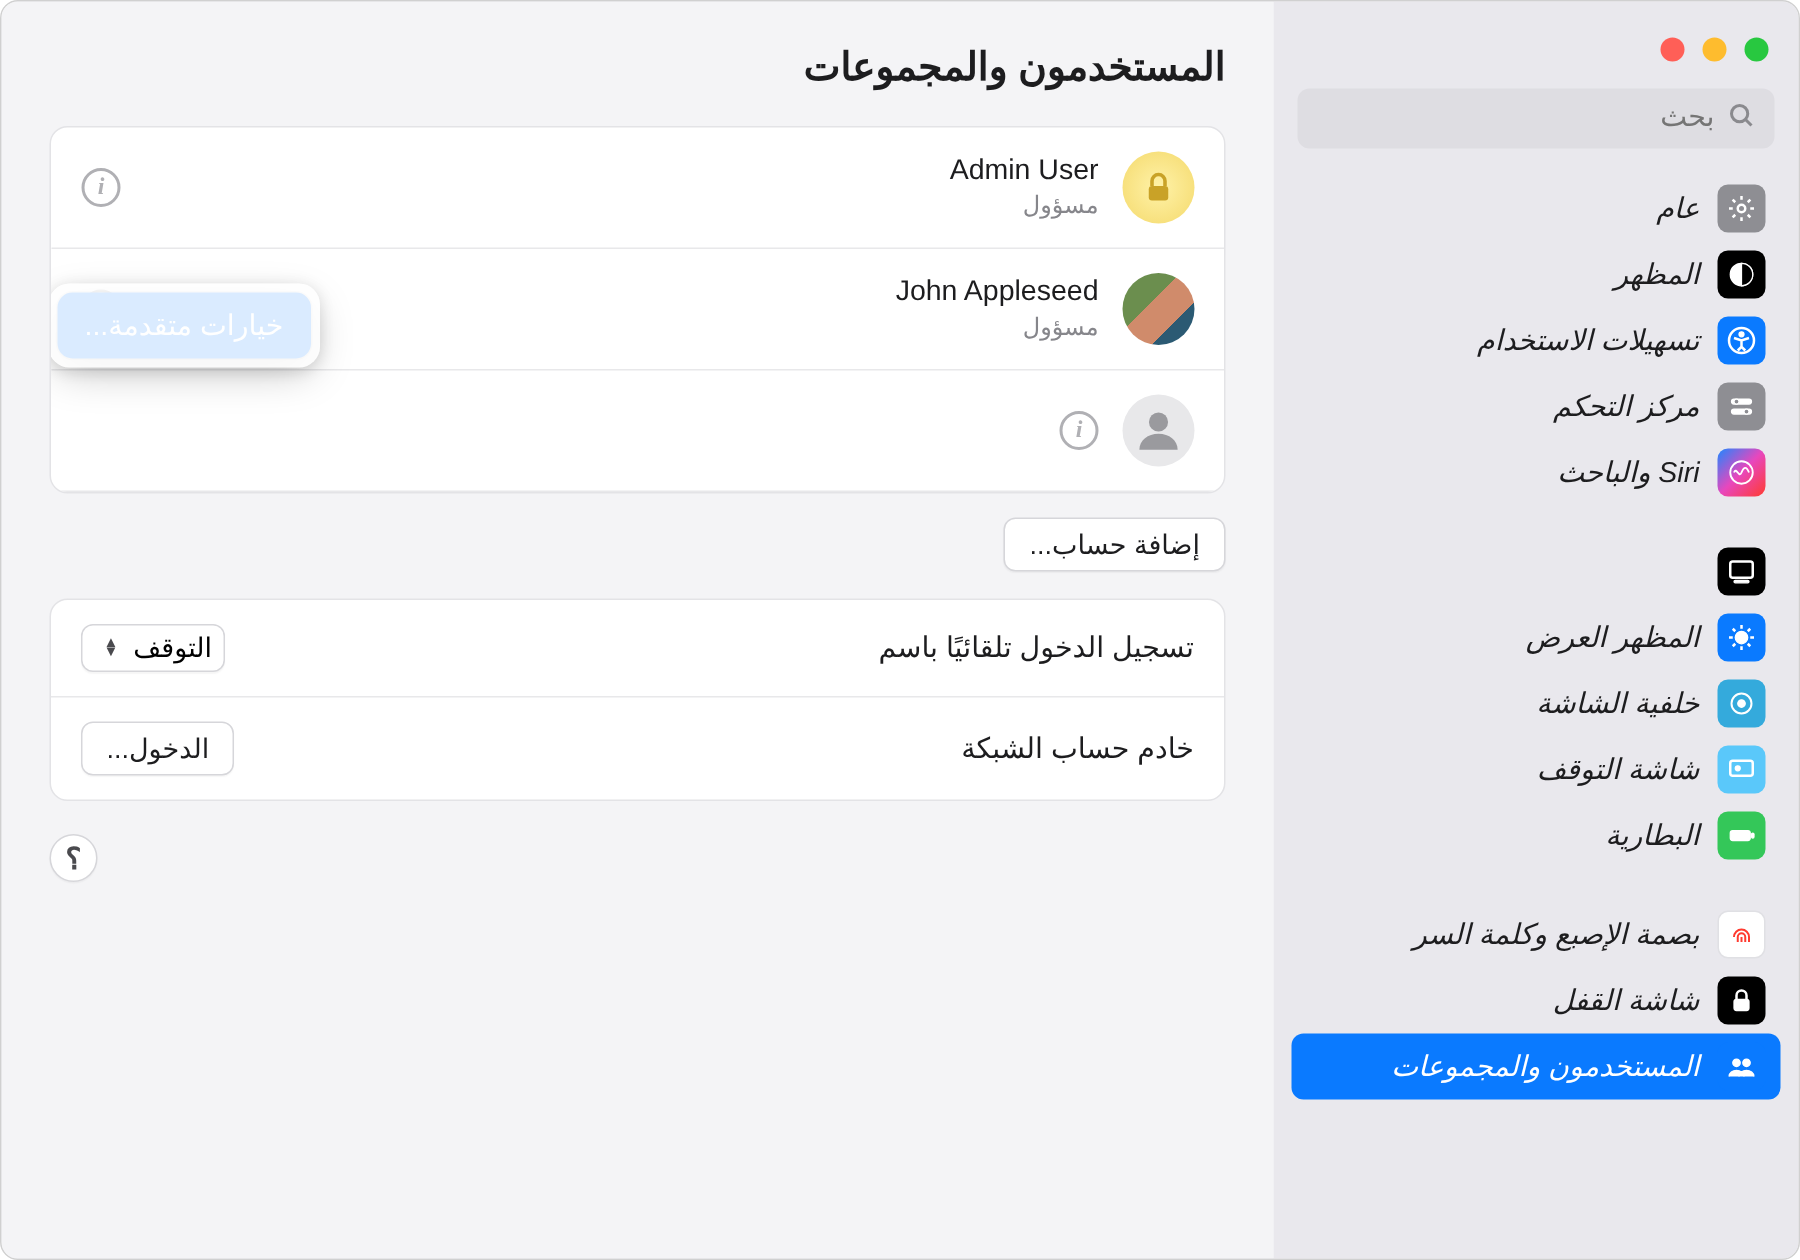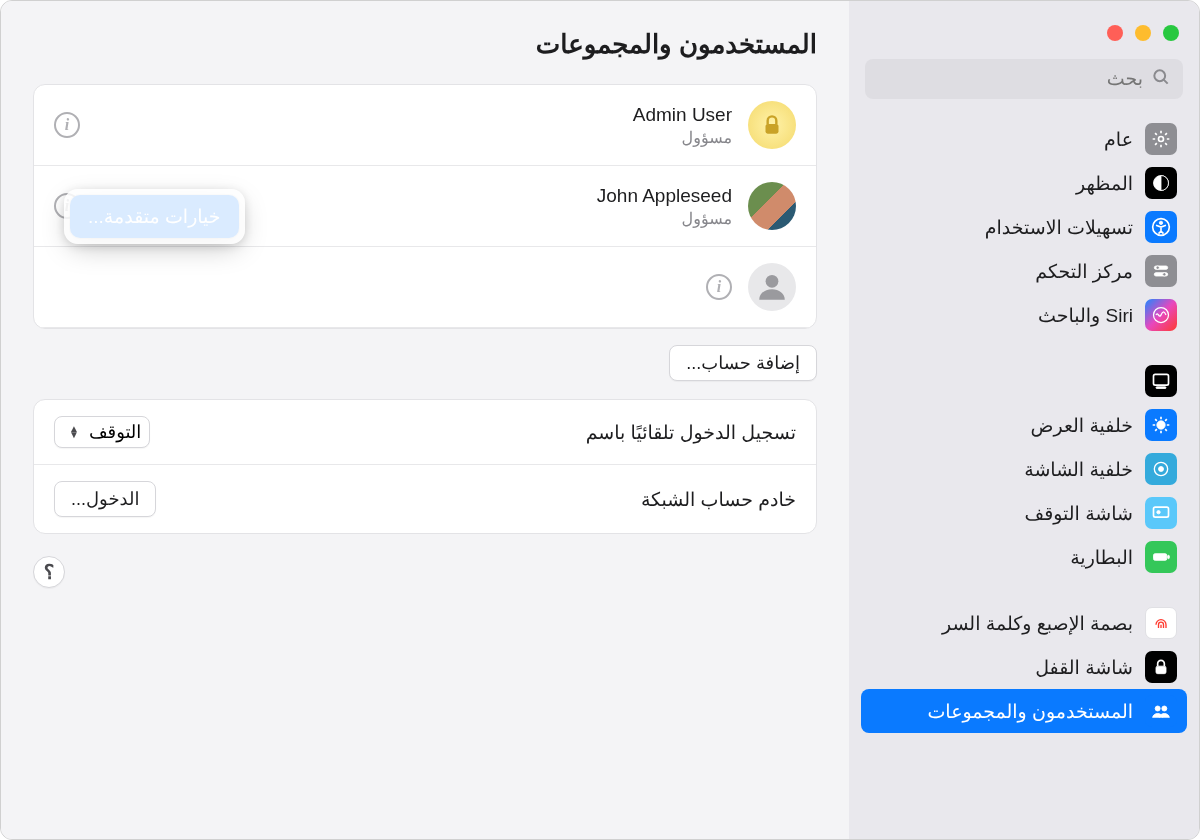--- a/index.html
+++ b/index.html
@@ -65,20 +65,21 @@
   color: #8a8a8e;
   font-size: 18px;
 }
 .sidebar-list {
   flex: 1;
   overflow-y: auto;
   padding: 0 12px;
 }
 .sidebar-group {
   margin-bottom: 22px;
+  font-style: italic;
 }
 .sidebar-item {
   display: flex;
   align-items: center;
   gap: 12px;
   padding: 6px 10px;
   border-radius: 8px;
   font-size: 19px;
   color: #1d1d1f;
   cursor: pointer;
@@ -150,21 +151,21 @@
   align-items: center;
   justify-content: center;
   font-style: italic;
   font-family: Georgia, serif;
   font-weight: bold;
   font-size: 16px;
   cursor: pointer;
 }
 .popover {
   position: absolute;
-  left: 36px;
+  left: 4px;
   top: 110px;
   background: #0a7aff;
   color: #fff;
   font-size: 19px;
   padding: 10px 18px;
   border-radius: 10px;
   box-shadow: 0 8px 28px rgba(0,0,0,0.25), 0 0 0 1px rgba(0,0,0,0.08);
   z-index: 10;
 }
 .popover::before {
@@ -321,21 +322,21 @@
               </svg>
             </div>
           </div>
           <div class="sidebar-item">
             <div class="sidebar-icon" style="background: rgb(10, 122, 255);">
               <svg viewBox="0 0 24 24" width="20" height="20" fill="#fff" stroke="#fff">
                 <circle cx="12" cy="12" r="5" fill="#fff"></circle>
                 <path d="M12 2v3M12 19v3M2 12h3M19 12h3M5 5l2 2M17 17l2 2M5 19l2-2M17 7l2-2" stroke="#fff" stroke-width="2"></path>
               </svg>
             </div>
-            <span>خلفية العرض</span>
+            <span>المظهر العرض</span>
           </div>
           <div class="sidebar-item">
             <div class="sidebar-icon" style="background: rgb(52, 170, 220);">
               <svg viewBox="0 0 24 24" width="20" height="20" fill="#fff" stroke="#fff">
                 <circle cx="12" cy="12" r="3" fill="#fff"></circle>
                 <path d="M12 4a8 8 0 018 8M12 20a8 8 0 01-8-8M4 12a8 8 0 018-8M20 12a8 8 0 01-8 8" fill="none" stroke="#fff" stroke-width="1.6"></path>
               </svg>
             </div>
             <span>خلفية الشاشة</span>
           </div>

